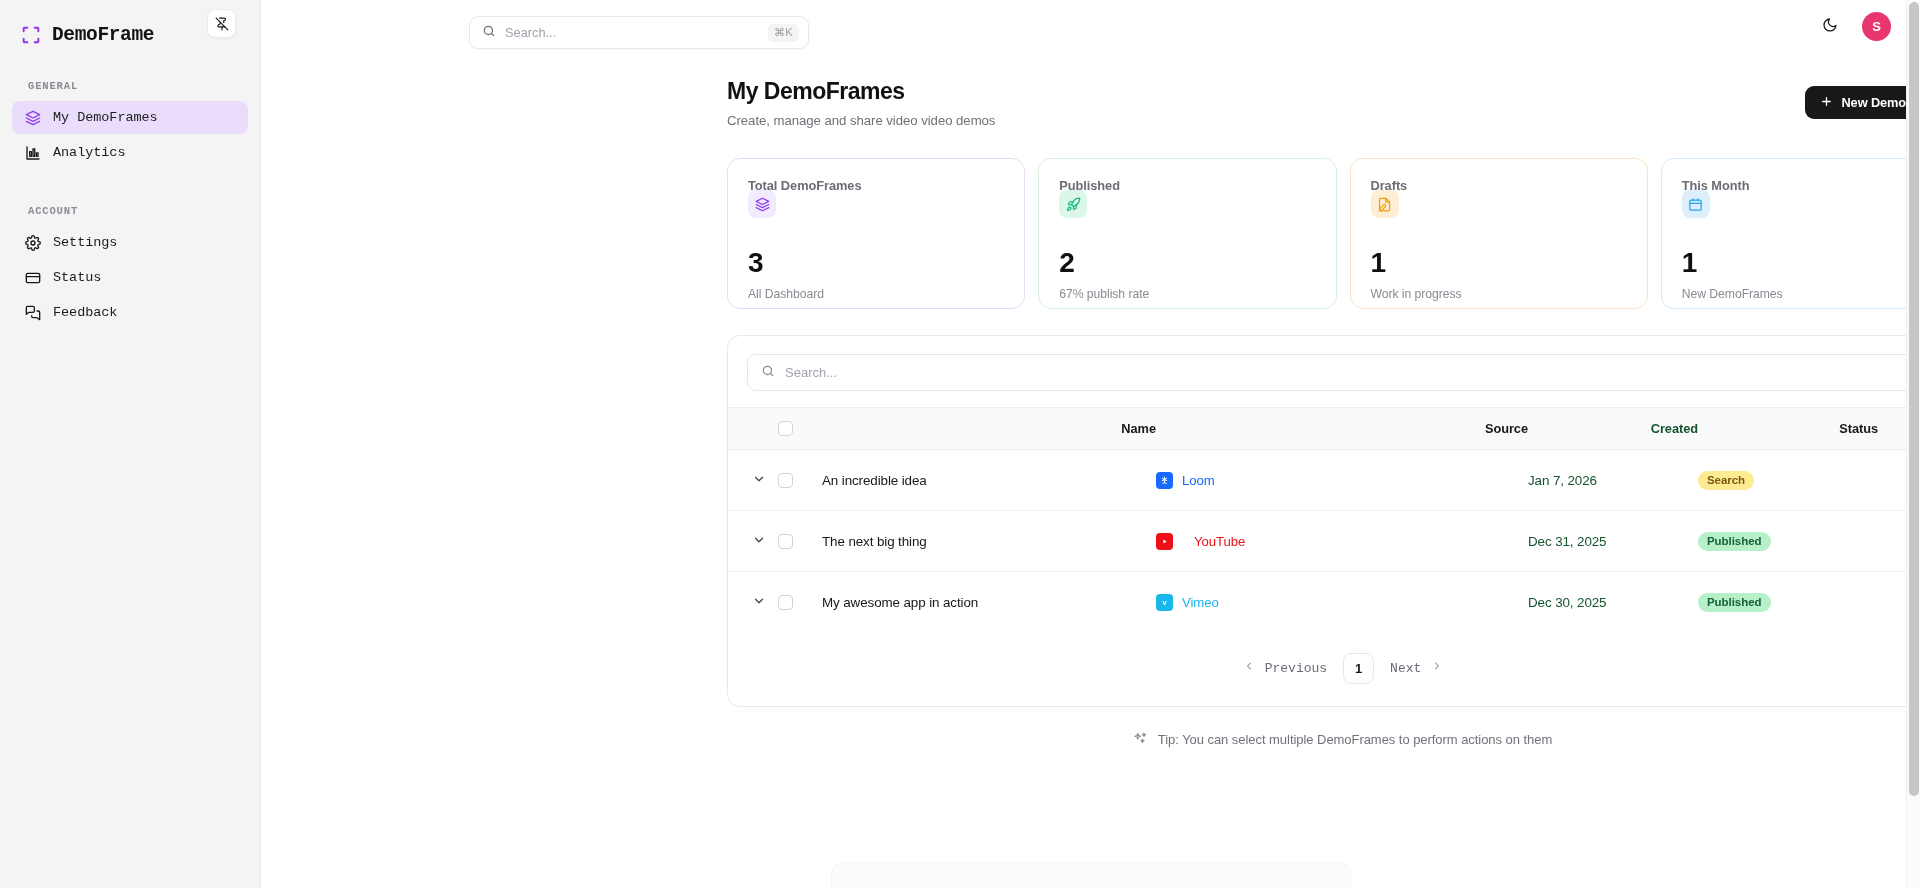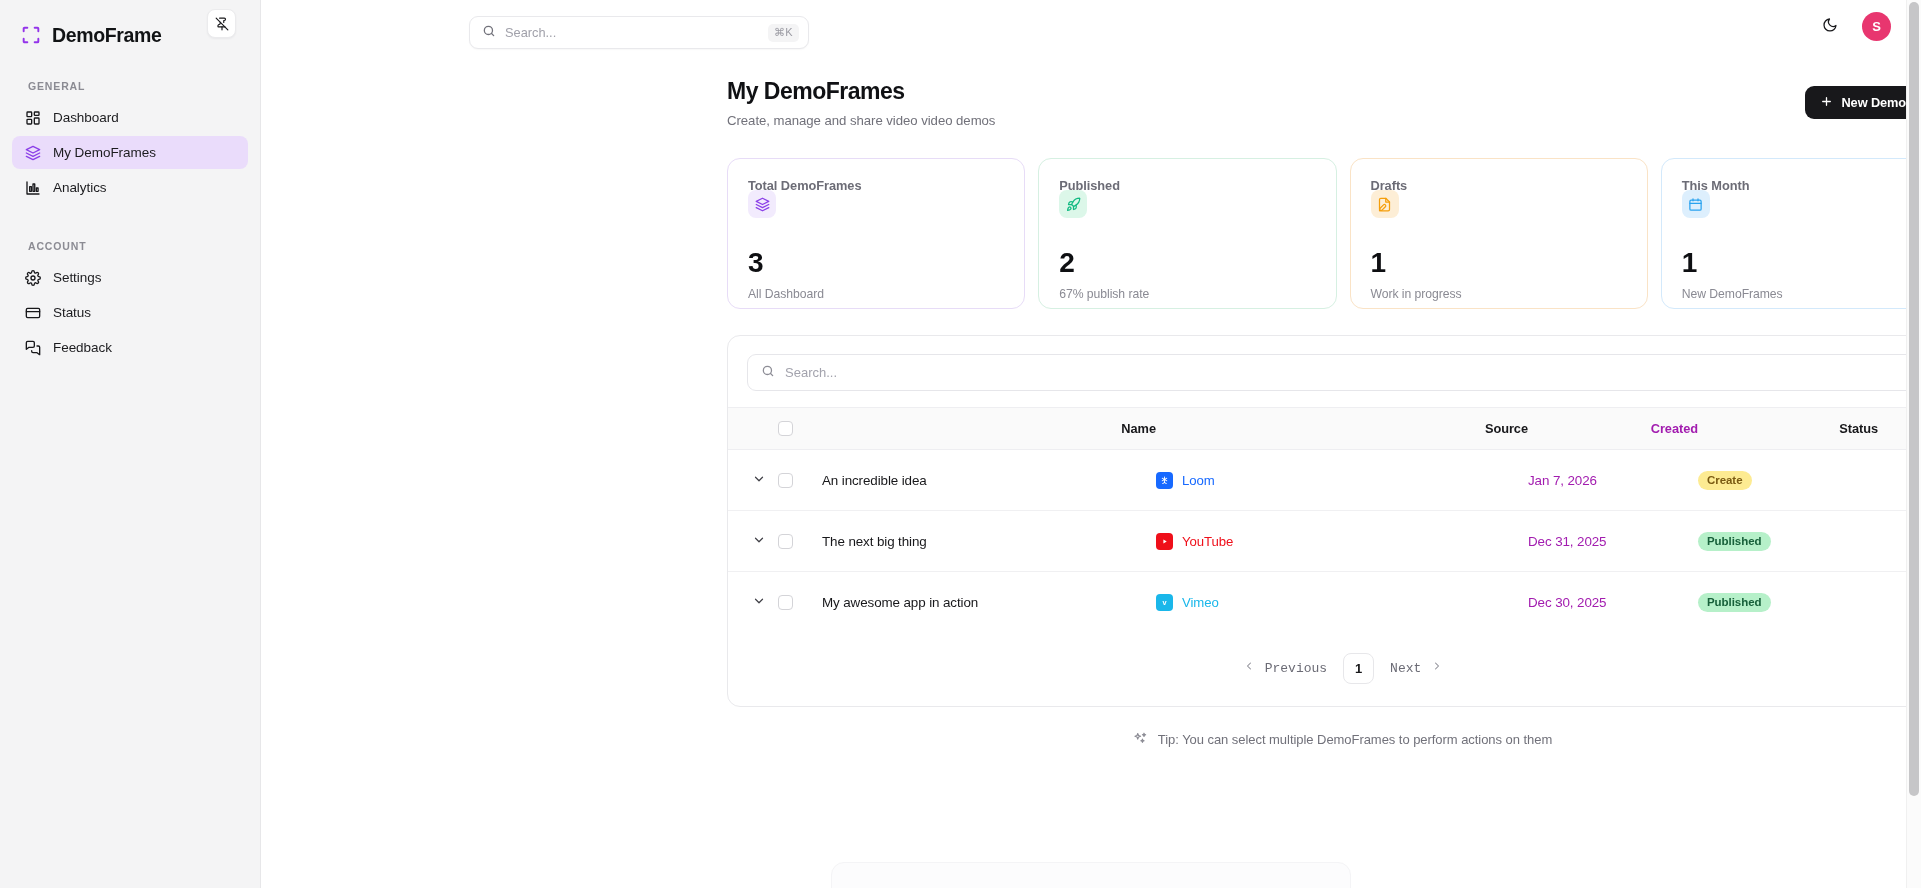--- a/index.html
+++ b/index.html
@@ -12,20 +12,21 @@
     -webkit-font-smoothing: antialiased;
   }
   .app { display: flex; width: 1921px; height: 888px; position: relative; }
 
   
   .sidebar {
     width: 261px; height: 888px; flex: 0 0 261px;
     background: #f4f4f5;
     border-right: 1px solid #e7e7e9;
     position: relative;
+    font-family: Liberation Mono, monospace;
   }
   .sb-brand {
     display: flex; align-items: center; gap: 10px;
     padding: 14px 16px 0 20px; height: 56px;
   }
   .brand-mark { width: 22px; height: 22px; flex: 0 0 22px; display:block; }
   .brand-name {
     font-size: 19.5px; font-weight: 700; letter-spacing: -0.35px; color: #111315;
   }
   .pin-btn {
@@ -162,21 +163,21 @@
     text-align: right; font-size: 12.8px; font-weight: 600;
     color: #18181b; height: 42px; letter-spacing: -0.05px;
   }
   td { height: 61px; font-size: 13.4px; color: #18181b; letter-spacing: -0.1px;}
   tbody tr { border-bottom: 1px solid #f0f0f2; }
   tbody tr:last-child { border-bottom: 0; }
   .c-exp   { width: 50px; padding-left: 24px; }
   .c-chk   { width: 36px; }
   .c-name  { padding-left: 8px; }
   .c-src   { width: 372px; }
-  .c-date  { width: 170px; color: #a21caf; }
+  .c-date  { width: 170px; color: #14532d; }
   .c-stat  { width: 180px; }
   .c-act   { width: 80px; text-align: right; padding-right: 30px; }
 
   .chk {
     width: 15px; height: 15px; border: 1px solid #d4d4d8;
     border-radius: 4px; background: #fff; display: block; cursor: pointer;
   }
   .chev { cursor: pointer; display: inline-flex; }
   .src { display: inline-flex; align-items: center; gap: 9px; cursor: pointer; font-size: 13.2px; }
   .src-ico {
@@ -257,31 +258,20 @@
         <path d="M12 17v5"></path>
           <path d="M9 9v1.76a2 2 0 0 1-1.11 1.79l-1.78.9A2 2 0 0 0 5 15.24V16a1 1 0 0 0 1 1h11"></path>
         <path d="M15 9.34V6h1a2 2 0 0 0 0-4H7.89"></path>
           <line x1="2" y1="2" x2="22" y2="22"></line>
       </svg>
     </button>
 
     <div class="sb-group general">
       <div class="sb-sectlabel">GENERAL</div>
       <div class="sb-items">
-        <div class="sb-item">
-          <span class="ico">
-            <svg width="16" height="16" viewBox="0 0 24 24" fill="none" stroke="#18181b" stroke-width="2" stroke-linecap="round" stroke-linejoin="round">
-              <rect x="3" y="3" width="7" height="7" rx="1"></rect>
-                <rect x="14" y="3" width="7" height="5" rx="1"></rect>
-              <rect x="14" y="12" width="7" height="9" rx="1"></rect>
-                <rect x="3" y="14" width="7" height="7" rx="1"></rect>
-            </svg>
-          </span>
-          <span>Dashboard</span>
-        </div>
         <div class="sb-item active">
           <span class="ico">
             <svg width="16" height="16" viewBox="0 0 24 24" fill="none" stroke="#8b3fe8" stroke-width="2" stroke-linecap="round" stroke-linejoin="round">
               <path d="M12 2 2 7l10 5 10-5-10-5Z"></path>
                 <path d="m2 12 10 5 10-5"></path>
                 <path d="m2 17 10 5 10-5"></path>
             </svg>
           </span>
           <span>My DemoFrames</span>
         </div>
@@ -491,21 +481,21 @@
                     <span class="src-ico" style="background:#1769ff;">
                       <svg width="11" height="11" viewBox="0 0 24 24" fill="#ffffff">
                         <path d="M12 3a1 1 0 0 1 1 1v4.1l3.55-2.05a1 1 0 0 1 1 1.73L14 9.83l3.55 2.05a1 1 0 1 1-1 1.73L13 11.56V15.7l3.55 2.05a1 1 0 0 1-1 1.73L12 17.43l-3.55 2.05a1 1 0 1 1-1-1.73L11 15.7v-4.14l-3.55 2.05a1 1 0 1 1-1-1.73L10 9.83 6.45 7.78a1 1 0 1 1 1-1.73L11 8.1V4a1 1 0 0 1 1-1Z"></path>
                       </svg>
                     </span>
                     <span style="color:#1769ff;">Loom</span>
                   </span>
                 </td>
                 <td class="c-date">Jan 7, 2026</td>
                 <td class="c-stat">
-                  <span class="badge draft">Create</span>
+                  <span class="badge draft">Search</span>
                 </td>
                 <td class="c-act">
                   <span class="dots">•••</span>
                 </td>
               </tr>
 
               <tr>
                 <td class="c-exp">
                   <span class="chev">
                     <svg width="14" height="14" viewBox="0 0 24 24" fill="none" stroke="#3f3f46" stroke-width="2.1" stroke-linecap="round" stroke-linejoin="round">
@@ -517,21 +507,21 @@
                   <span class="chk"></span>
                 </td>
                 <td class="c-name">The next big thing</td>
                 <td class="c-src">
                   <span class="src">
                     <span class="src-ico" style="background:#ef0f1a;">
                       <svg width="9" height="9" viewBox="0 0 24 24" fill="#ffffff">
                           <path d="M9 6.5 18 12l-9 5.5Z"></path>
                         </svg>
                     </span>
-                    <span style="color:#ef0f1a;">YouTube</span>
+                    <span style="color:#ef0f1a;margin-left:12px;">YouTube</span>
                   </span>
                 </td>
                 <td class="c-date">Dec 31, 2025</td>
                 <td class="c-stat">
                   <span class="badge published">Published</span>
                 </td>
                 <td class="c-act">
                   <span class="dots">•••</span>
                 </td>
               </tr>

